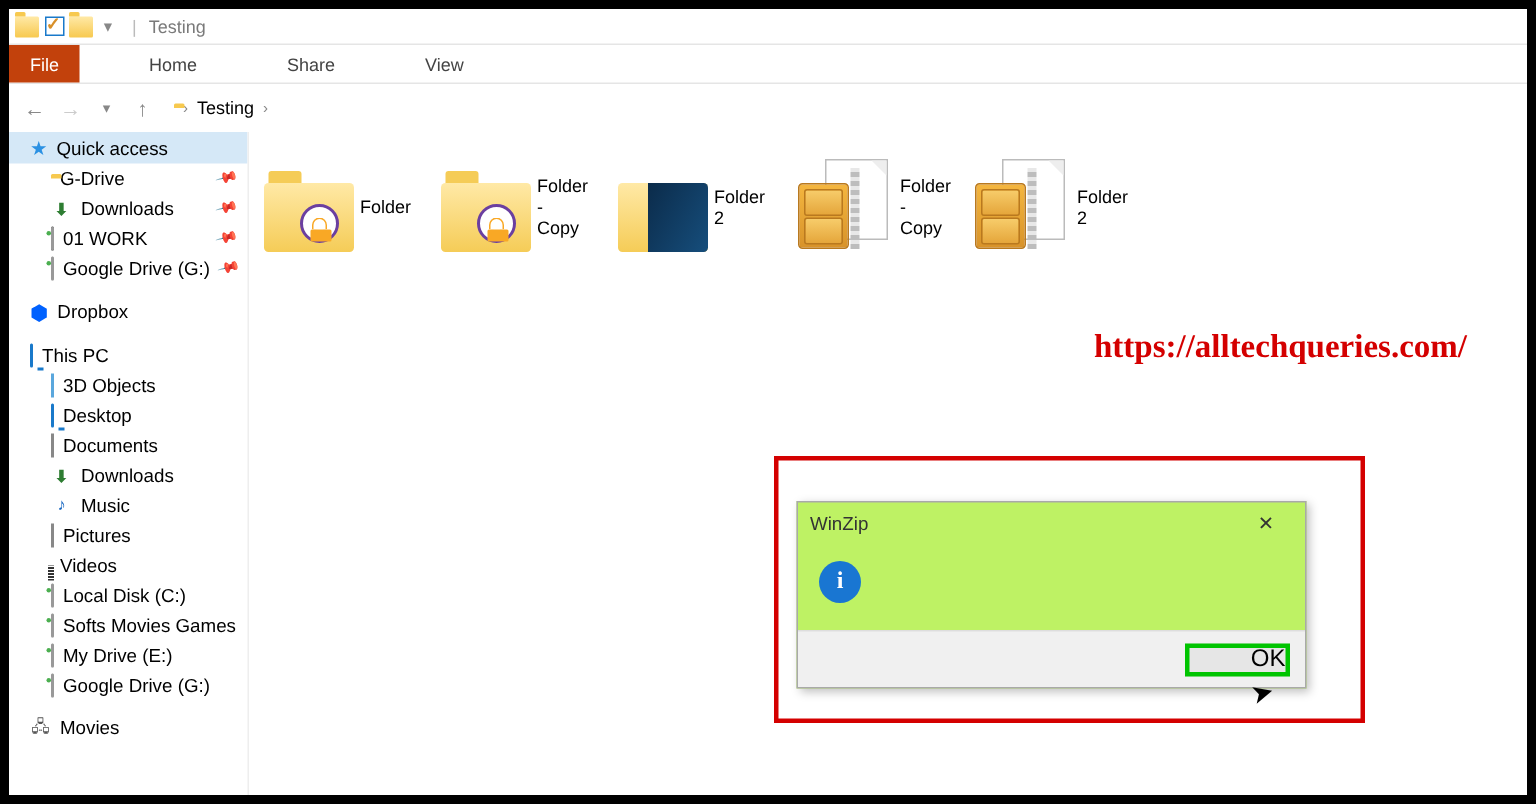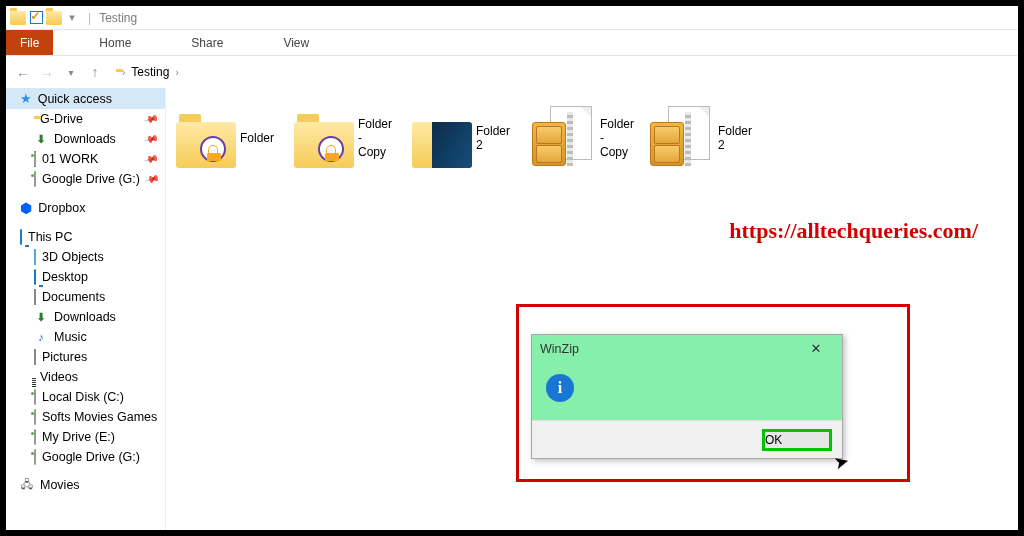--- a/index.html
+++ b/index.html
@@ -57,27 +57,27 @@
   .folder-blue .front{position:absolute;right:0;top:0;bottom:0;width:40px;background:linear-gradient(120deg,#0b2b4a,#164e7c);}
   .zip-item { position:relative; width:66px; height:62px; }
   .zip-paper{position:absolute;right:4px;top:0;width:42px;height:54px;background:#fff;border:1px solid #bbb;}
   .zip-paper::before{content:"";position:absolute;right:0;top:0;border-top:10px solid #eee;border-left:10px solid transparent;}
   .zip-cab{position:absolute;left:2px;bottom:2px;width:34px;height:44px;background:linear-gradient(#f4b63f,#d8932a);border-radius:3px;border:1px solid #b9791f;}
   .zip-cab::before,.zip-cab::after{content:"";position:absolute;left:3px;right:3px;height:16px;background:linear-gradient(#f7cc6a,#e5a63b);border:1px solid #b9791f;border-radius:2px;}
   .zip-cab::before{top:3px}.zip-cab::after{top:22px;}
   .zip-teeth{position:absolute;left:37px;top:6px;width:6px;height:54px;background:repeating-linear-gradient(#e8e8e8 0 3px,#bdbdbd 3px 6px);}
   .watermark { position:absolute; right:40px; top:130px; color:#d40000; font-family: Georgia, "Times New Roman", serif; font-weight:bold; font-size:22px; }
   .dlg-frame { position:absolute; left:510px; top:298px; width:394px; height:178px; border:3px solid #d40000; }
-  .dialog { position:absolute; left:525px; top:328px; width:312px; background:#86efac; border:1px solid #a9a9a9; box-shadow:2px 2px 6px rgba(0,0,0,.25); font-size:12.5px;}
+  .dialog { position:absolute; left:525px; top:328px; width:340px; background:#bef264; border:1px solid #a9a9a9; box-shadow:2px 2px 6px rgba(0,0,0,.25); font-size:12.5px;}
   .dlg-title { height:27px; display:flex; align-items:center; padding:0 8px; color:#333;}
   .dlg-close { margin-left:auto; width:36px; height:22px; display:flex; align-items:center; justify-content:center; font-size:13px; color:#333;}
   .dlg-body { padding:12px 14px 18px; display:flex; align-items:center; gap:12px; color:#1b3e73;}
   .info-ic { width:28px; height:28px; border-radius:50%; background:#1976d2; color:#fff; display:flex; align-items:center; justify-content:center; font-weight:bold; font-family:Georgia,serif; font-size:16px;}
   .dlg-foot { height:38px; background:#f0f0f0; border-top:1px solid #ddd; display:flex; align-items:center; justify-content:flex-end; padding:0 10px;}
-  .ok-btn { width:70px; height:22px; border:3px solid #00c400; background:#e6e6e6; font-size:12px; display:flex; align-items:center; justify-content:flex-start; position:relative;margin-left:48px;}
+  .ok-btn { width:70px; height:22px; border:3px solid #00c400; background:#e6e6e6; font-size:16px; display:flex; align-items:center; justify-content:flex-end; position:relative;margin-left:48px;}
   .cursor { position:absolute; left:828px; top:445px; font-size:18px; color:#000; pointer-events:none; transform:rotate(-15deg);}
   .checkbox-icon { width:13px; height:13px; border:1.5px solid #1979ca; position:relative;}
   .checkbox-icon::after{content:"✓";position:absolute;top:-3px;left:0;color:#d8902a;font-size:12px;font-weight:bold;}
 </style>
 </head>
 <body>
 <div class="outer-border">
 
 <div class="titlebar">
   <div class="tb-icon-group">

